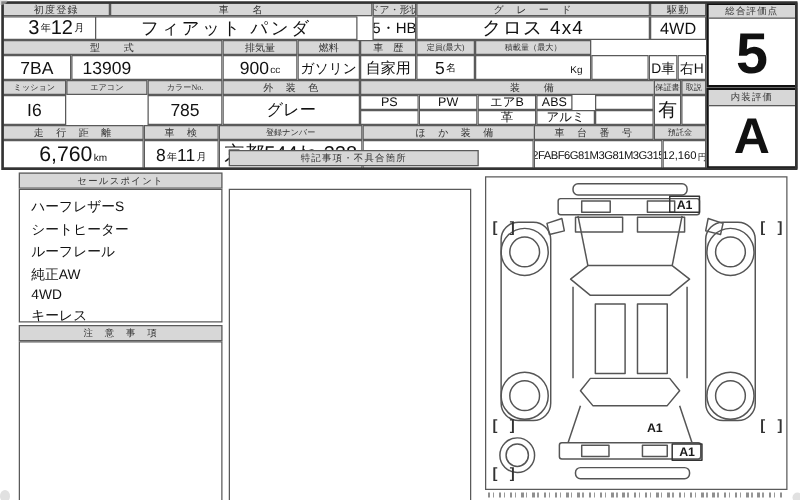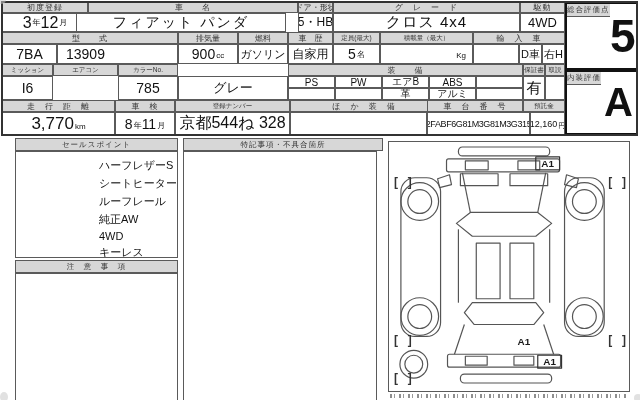--- a/index.html
+++ b/index.html
@@ -1,27 +1,27 @@
 <!DOCTYPE html>
 <html><head>
 <meta charset="utf-8">
 <style>
   html,body{margin:0;padding:0;background:#fff;}
   .sheet{position:relative;width:640px;height:400px;background:#fff;overflow:hidden;
          font-family:"Liberation Sans","DejaVu Sans",sans-serif;color:#111;}
   .c{position:absolute;box-sizing:border-box;border:1px solid #5a5a5a;background:#fff;
      display:flex;align-items:center;justify-content:center;overflow:hidden;white-space:nowrap;}
-  .h{background:#d7d7d7;font-size:8px;color:#333;letter-spacing:1px;font-weight:400;}
+  .h{background:#d7d7d7;font-size:8px;color:#333;letter-spacing:1px;font-weight:400;font-family:Liberation Serif, serif;}
   .h6{font-size:6.5px;letter-spacing:0;}
   .v{font-size:14px;font-weight:500;}
   .left{justify-content:flex-start;padding-left:8px;}
   .u{font-size:8px;align-self:flex-end;margin:0 0 3px 1px;font-weight:400;}
   .thick{border:2px solid #111;}
   .score-num{flex:1;display:flex;align-items:center;justify-content:center;font-weight:700;}
-  .col{flex-direction:row;align-items:stretch;justify-content:flex-end;}
+  .col{flex-direction:column;align-items:stretch;justify-content:space-between;}
   .boxhead{height:12px;background:#d7d7d7;border-bottom:1px solid #5a5a5a;display:flex;
            align-items:center;justify-content:center;font-size:7.5px;color:#333;letter-spacing:1px;}
   .list{padding:6px 0 0 9px;display:flex;flex-direction:column;gap:3px;font-size:11px;font-weight:500;}
   .outer{position:absolute;box-sizing:border-box;border:2px solid #333;pointer-events:none;}
   .legend{position:absolute;background:repeating-linear-gradient(90deg,#8f8f8f 0 2px,#fff 2px 4px,#9a9a9a 4px 5px,#fff 5px 9px);}
   .artifact{position:absolute;background:#c9c9c9;border-radius:50%;opacity:.55;}
   svg text{font-family:"Liberation Sans","DejaVu Sans",sans-serif;}
 </style>
 </head>
 <body>
@@ -49,21 +49,20 @@
     <div class="boxhead">総合評価点</div>
     <div class="score-num" style="font-size:46px">5</div>
   </div>
 
   <div class="c h" style="left:2px;top:32px;width:176px;height:12px">型　　式</div>
   <div class="c h" style="left:178px;top:32px;width:60px;height:12px;letter-spacing:0">排気量</div>
   <div class="c h" style="left:238px;top:32px;width:50px;height:12px;letter-spacing:0">燃料</div>
   <div class="c h" style="left:288px;top:32px;width:45px;height:12px;letter-spacing:0">車　歴</div>
   <div class="c h h6" style="left:333px;top:32px;width:47px;height:12px">定員(最大)</div>
   <div class="c h h6" style="left:380px;top:32px;width:93px;height:12px">積載量（最大）</div>
-  <div class="c h" style="left:473px;top:32px;width:92px;height:12px">輸　入　車</div>
 
   <div class="c v" style="left:2px;top:44px;width:55px;height:20px">7BA</div>
   <div class="c v left" style="left:57px;top:44px;width:121px;height:20px">13909</div>
   <div class="c v" style="left:178px;top:44px;width:60px;height:20px">
     <span>900</span>
       <span class="u">cc</span>
   </div>
   <div class="c v" style="left:238px;top:44px;width:50px;height:20px;font-size:11px">ガソリン</div>
   <div class="c v" style="left:288px;top:44px;width:45px;height:20px;font-size:12px">自家用</div>
   <div class="c v" style="left:333px;top:44px;width:47px;height:20px">
@@ -73,32 +72,33 @@
   <div class="c v" style="left:380px;top:44px;width:93px;height:20px;justify-content:flex-end;padding-right:6px">
     <span class="u">Kg</span>
   </div>
   <div class="c v" style="left:473px;top:44px;width:46px;height:20px"></div>
   <div class="c v" style="left:519px;top:44px;width:23px;height:20px;font-size:11px">D車</div>
   <div class="c v" style="left:542px;top:44px;width:23px;height:20px;font-size:11px">右H</div>
 
   <div class="c h h6" style="left:2px;top:64px;width:51px;height:12px">ミッション</div>
   <div class="c h h6" style="left:53px;top:64px;width:65px;height:12px">エアコン</div>
   <div class="c h h6" style="left:118px;top:64px;width:60px;height:12px">カラーNo.</div>
-  <div class="c h" style="left:288px;top:64px;width:235px;height:12px">装　　備</div>
+  <div class="c h" style="left:178px;top:64px;width:110px;height:12px">外　装　色</div>
+  <div class="c h" style="left:288px;top:64px;width:276px;height:12px">装　　備</div>
   <div class="c h h6" style="left:523px;top:64px;width:22px;height:12px">保証書</div>
   <div class="c h h6" style="left:545px;top:64px;width:20px;height:12px">取説</div>
 
   <div class="c v" style="left:2px;top:76px;width:51px;height:24px">I6</div>
   <div class="c v" style="left:118px;top:76px;width:60px;height:24px">785</div>
   <div class="c v" style="left:178px;top:76px;width:110px;height:24px;font-size:13px">グレー</div>
 
   <div class="c v" style="left:288px;top:76px;width:47px;height:12px;font-size:10px">PS</div>
   <div class="c v" style="left:335px;top:76px;width:47px;height:12px;font-size:10px">PW</div>
   <div class="c v" style="left:382px;top:76px;width:47px;height:12px;font-size:10px">エアB</div>
-  <div class="c v" style="left:429px;top:76px;width:47px;height:12px;font-size:10px">ABS</div>
+  <div class="c v" style="left:429px;top:76px;width:29px;height:12px;font-size:10px">ABS</div>
   <div class="c v" style="left:476px;top:76px;width:47px;height:12px;font-size:10px"></div>
   <div class="c v" style="left:288px;top:88px;width:47px;height:12px;font-size:10px"></div>
   <div class="c v" style="left:335px;top:88px;width:47px;height:12px;font-size:10px"></div>
   <div class="c v" style="left:382px;top:88px;width:47px;height:12px;font-size:10px">革</div>
   <div class="c v" style="left:429px;top:88px;width:47px;height:12px;font-size:10px">アルミ</div>
   <div class="c v" style="left:476px;top:88px;width:47px;height:12px;font-size:10px"></div>
 
   <div class="c v" style="left:523px;top:76px;width:22px;height:24px;font-size:15px">有</div>
   <div class="c v" style="left:545px;top:76px;width:20px;height:24px"></div>
 
@@ -108,21 +108,21 @@
   </div>
 
   <div class="c h" style="left:2px;top:100px;width:113px;height:12px">走　行　距　離</div>
   <div class="c h" style="left:115px;top:100px;width:60px;height:12px">車　検</div>
   <div class="c h h6" style="left:175px;top:100px;width:115px;height:12px">登録ナンバー</div>
   <div class="c h" style="left:290px;top:100px;width:148px;height:12px">ほ　か　装　備</div>
   <div class="c h" style="left:427px;top:100px;width:96px;height:12px">車　台　番　号</div>
   <div class="c h h6" style="left:523px;top:100px;width:42px;height:12px">預託金</div>
 
   <div class="c v" style="left:2px;top:112px;width:113px;height:23px;font-size:17px">
-    <span>3,770</span>
+    <span>6,760</span>
       <span class="u">km</span>
   </div>
   <div class="c v" style="left:115px;top:112px;width:60px;height:23px;font-size:14px">
     <span>8</span>
       <span class="u">年</span>
     <span>11</span>
       <span class="u">月</span>
   </div>
   <div class="c v" style="left:175px;top:112px;width:115px;height:23px;font-size:16px">京都544ね 328</div>
   <div class="c v" style="left:290px;top:112px;width:137px;height:23px"></div>
@@ -142,21 +142,21 @@
       <span>ルーフレール</span>
       <span>純正AW</span>
       <span>4WD</span>
       <span>キーレス</span>
     </div>
   </div>
 
   <div class="c h" style="left:15px;top:260px;width:163px;height:13px;font-size:7.5px">注　意　事　項</div>
   <div class="c" style="left:15px;top:273px;width:163px;height:130px"></div>
 
-  <div class="c h" style="left:183px;top:138px;width:200px;height:13px;font-size:7.5px">特記事項・不具合箇所</div>
+  <div class="c h" style="left:183px;top:120px;width:200px;height:13px;font-size:7.5px">特記事項・不具合箇所</div>
   <div class="c" style="left:183px;top:151px;width:194px;height:252px"></div>
 
   <div class="c" style="left:388px;top:141px;width:242px;height:251px;padding:0">
     <svg width="242" height="251" viewBox="0 0 242 251">
       <g fill="none" stroke="#555" stroke-width="1.2" stroke-linejoin="round">
 
         <rect x="70" y="5" width="92" height="9" rx="4"></rect>
         <rect x="58" y="17" width="114" height="13" rx="2"></rect>
         <rect x="77" y="19" width="23" height="9"></rect>
         <rect x="130" y="19" width="22" height="9"></rect>

